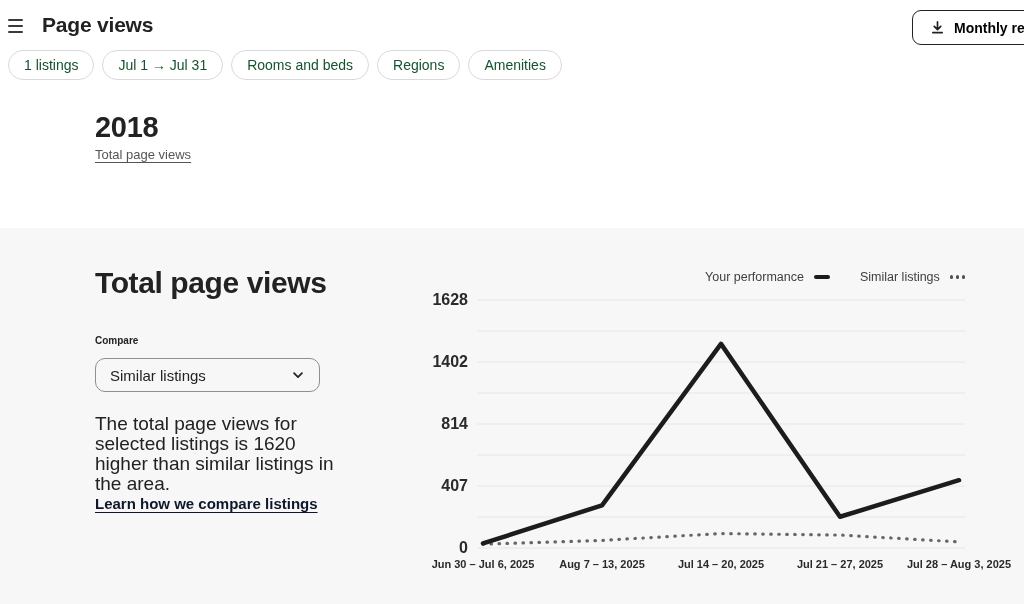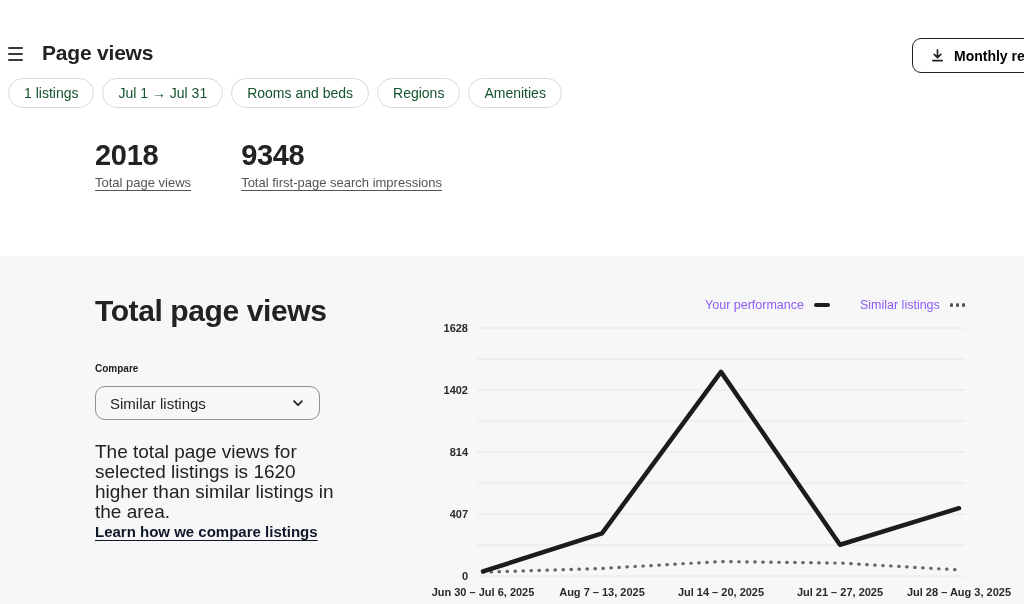--- a/index.html
+++ b/index.html
@@ -1,18 +1,18 @@
 <!DOCTYPE html>
 <html><head>
 <meta charset="utf-8">
 <style>
   * { margin:0; padding:0; box-sizing:border-box; }
   html,body { width:1024px; height:604px; overflow:hidden; background:#ffffff;
               font-family:"Liberation Sans", sans-serif; color:#222222; }
-  .page { position:relative; width:1024px; height:440px;margin-top:28px; }
+  .page { position:relative; width:1024px; height:440px; }
 
   
   .hamburger { position:absolute; left:8px; top:19px; width:15px; height:14px;
                display:flex; flex-direction:column; justify-content:space-between; cursor:pointer; }
   .hamburger span { display:block; height:2.4px; background:#3a3a3a; border-radius:1px; }
   .page-title { position:absolute; left:42px; top:13px; font-size:21px; font-weight:700; letter-spacing:-0.2px; }
   .report-btn { position:absolute; left:912px; top:10px; height:35px; display:flex; align-items:center;
                 gap:9px; padding:0 17px; background:#ffffff; border:1.5px solid #222222; border-radius:9px;
                 font-size:14px; font-weight:600; white-space:nowrap; cursor:pointer; }
 
@@ -34,26 +34,26 @@
   .compare-label { position:absolute; left:95px; top:107px; font-size:10px; font-weight:700; }
   .compare-select { position:absolute; left:95px; top:130px; width:225px; height:34px; background:#f7f7f7;
                     border:1px solid #8f8f8f; border-radius:10px; display:flex; align-items:center;
                     justify-content:space-between; padding:0 14px; font-size:15px; cursor:pointer; }
   .panel-desc { position:absolute; left:95px; top:186px; width:250px; font-size:19px; line-height:20px; color:#222; }
   .panel-link { position:absolute; left:95px; top:267px; font-size:15px; font-weight:700; color:#0f172a;
                 text-decoration:underline; text-underline-offset:3px; cursor:pointer; }
 
   
   .legend { position:absolute; top:42px; right:59px; display:flex; gap:30px; align-items:center; }
-  .legend-item { display:flex; align-items:center; gap:10px; font-size:12.5px; color:#8b5cf6; }
+  .legend-item { display:flex; align-items:center; gap:10px; font-size:12.5px; color:#404040; }
   .swatch-solid { width:16px; height:4px; background:#1c1c1c; border-radius:2px; }
   .swatch-dotted { display:flex; gap:2.5px; align-items:center; }
   .swatch-dotted i { width:3.4px; height:3.4px; background:#4f4f4f; border-radius:50%; }
 
-  .ytick { position:absolute; left:408px; width:60px; text-align:right; font-size:11px;
+  .ytick { position:absolute; left:408px; width:60px; text-align:right; font-size:16px;
            font-weight:700; color:#2a2a2a; line-height:14px; }
   .xtick { position:absolute; width:150px; text-align:center; top:330px; font-size:11px;
            font-weight:600; color:#2a2a2a; }
   svg.plot { position:absolute; left:477px; top:72px; overflow:visible; }
 </style>
 </head>
 <body>
 
 <div class="page">
 
@@ -77,24 +77,20 @@
       <div class="chip">Jul 1  →  Jul 31</div>
       <div class="chip">Rooms and beds</div>
       <div class="chip">Regions</div>
       <div class="chip">Amenities</div>
     </div>
 
   <div class="stats">
     <div>
       <div class="stat-number">2018</div>
       <div class="stat-label">Total page views</div>
-    </div>
-    <div>
-      <div class="stat-number">9348</div>
-      <div class="stat-label">Total first-page search impressions</div>
     </div>
   </div>
 
   <div class="section">
     <div class="panel-title">Total page views</div>
     <div class="compare-label">Compare</div>
     <div class="compare-select">
       <span>Similar listings</span>
       <span style="display:flex">
         <svg width="14" height="14" viewBox="0 0 16 16" fill="none" stroke="#222" stroke-width="2" stroke-linecap="round" stroke-linejoin="round">

